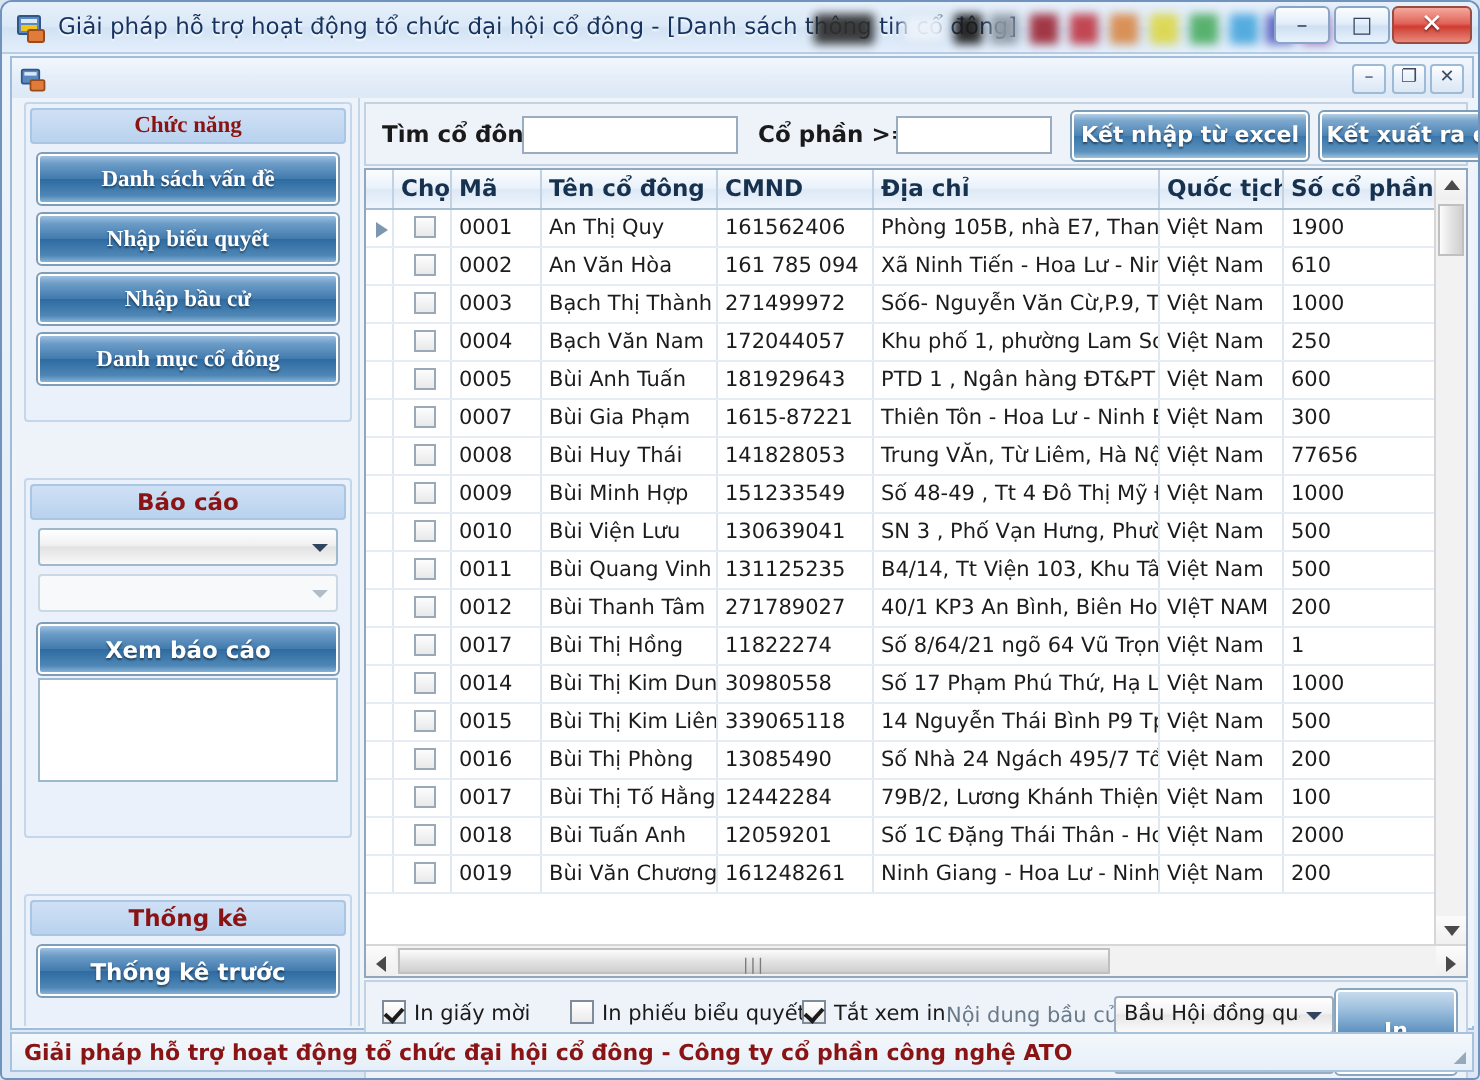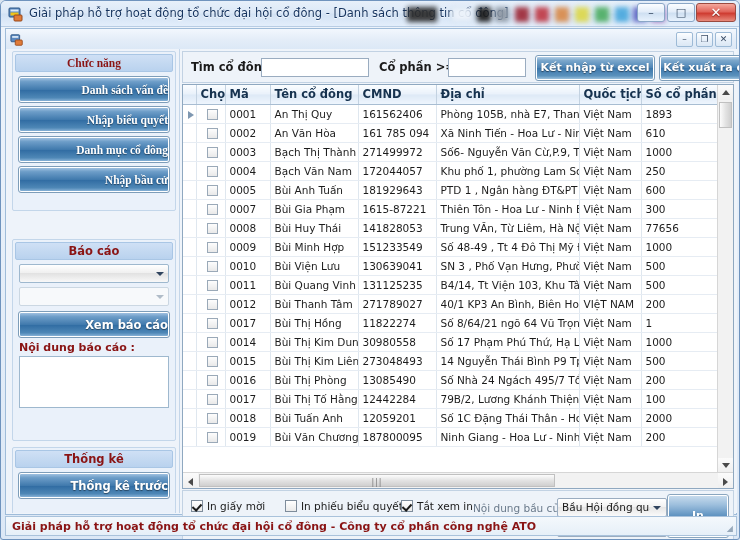--- a/index.html
+++ b/index.html
@@ -112,21 +112,21 @@
     color: #8a1414; font-weight: bold; font-size: 11.5px;
     text-align: center; line-height: 17px;
   }
   .bigbtn {
     display: block; margin: 5px auto 0 auto; width: 150px; height: 25px;
     background: linear-gradient(180deg,#9fc0e0 0%, #6d9dc8 16%, #417aad 50%, #2f6ba2 51%, #4e87b6 86%, #86b1d6 100%);
     border: 1px solid #ffffff;
     outline: 1px solid #7d9db9;
     border-radius: 2px;
     color: #ffffff; font-weight: bold; font-size: 11.5px;
-    text-align: right; line-height: 24px;
+    text-align: center; line-height: 24px;
     text-shadow: 0 1px 1px rgba(0,0,0,.45);
     white-space: nowrap; overflow: hidden;
   }
   .cbox {
     display: block; margin: 4px auto 0 auto; width: 150px; height: 19px;
     border: 1px solid #9eb8ce; border-radius: 2px;
     background: linear-gradient(180deg,#ffffff 0%, #f0f0f0 45%, #e2e2e2 50%, #f8f8f8 100%);
     position: relative;
   }
   .cbox.disabled {
@@ -374,36 +374,35 @@
   </div>
 
   <div id="content">
 
     <div id="sidebar">
 
       <div class="panel" style="top:2px; height:160px;font-family:Liberation Serif, serif;">
         <div class="panel-head">Chức năng</div>
         <div class="bigbtn">Danh sách vấn đề</div>
         <div class="bigbtn">Nhập biểu quyết</div>
+        <div class="bigbtn">Nhập bầu cử</div>
         <div class="bigbtn">Danh mục cổ đông</div>
-        <div class="bigbtn">Nhập bầu cử</div>
       </div>
 
-      <div class="panel" style="top:190px; height:202px;">
+      <div class="panel" style="top:190px; height:180px;">
         <div class="panel-head">Báo cáo</div>
         <div class="cbox">
           <span class="cbtxt"></span>
           <span class="arr"></span>
         </div>
         <div class="cbox disabled">
           <span class="cbtxt"></span>
           <span class="arr"></span>
         </div>
         <div class="bigbtn" style="margin-top:6px;">Xem báo cáo</div>
-        <div class="lbl-red" style="margin:4px 0 0 6px;">Nội dung báo cáo :</div>
         <div id="report-textarea"></div>
       </div>
 
       <div class="panel" style="top:398px; height:82px;">
         <div class="panel-head">Thống kê</div>
         <div class="bigbtn">Thống kê trước</div>
       </div>
 
     </div>
 
@@ -444,21 +443,21 @@
           </thead>
           <tbody id="grid-body">
               <tr class="selrow">
                 <td class="c-rowhdr"><span class="rowarrow"></span></td>
                 <td class="c-sel"><span class="gridcheck"></span></td>
                 <td>0001</td>
                 <td>An Thị Quy</td>
                 <td>161562406</td>
                 <td>Phòng 105B, nhà E7, Thanh...</td>
                 <td>Việt Nam</td>
-                <td>1893</td>
+                <td>1900</td>
               </tr>
               <tr>
                 <td class="c-rowhdr"></td>
                 <td class="c-sel"><span class="gridcheck"></span></td>
                 <td>0002</td>
                 <td>An Văn Hòa</td>
                 <td>161 785 094</td>
                 <td>Xã Ninh Tiến -  Hoa Lư - Nin...</td>
                 <td>Việt Nam</td>
                 <td>610</td>
@@ -571,21 +570,21 @@
                 <td>30980558</td>
                 <td>Số 17 Phạm Phú Thứ, Hạ Lý...</td>
                 <td>Việt Nam</td>
                 <td>1000</td>
               </tr>
               <tr>
                 <td class="c-rowhdr"></td>
                 <td class="c-sel"><span class="gridcheck"></span></td>
                 <td>0015</td>
                 <td>Bùi Thị Kim Liên</td>
-                <td>273048493</td>
+                <td>339065118</td>
                 <td> 14 Nguyễn Thái Bình P9 Tp ...</td>
                 <td>Việt Nam</td>
                 <td>500</td>
               </tr>
               <tr>
                 <td class="c-rowhdr"></td>
                 <td class="c-sel"><span class="gridcheck"></span></td>
                 <td>0016</td>
                 <td>Bùi Thị Phòng</td>
                 <td>13085490</td>
@@ -611,21 +610,21 @@
                 <td>12059201</td>
                 <td>Số 1C Đặng Thái Thân - Ho...</td>
                 <td>Việt Nam</td>
                 <td>2000</td>
               </tr>
               <tr>
                 <td class="c-rowhdr"></td>
                 <td class="c-sel"><span class="gridcheck"></span></td>
                 <td>0019</td>
                 <td>Bùi Văn Chương</td>
-                <td>187800095</td>
+                <td>161248261</td>
                 <td>Ninh Giang - Hoa Lư - Ninh ...</td>
                 <td>Việt Nam</td>
                 <td>200</td>
               </tr>
             </tbody>
         </table>
 
         <div id="vscroll">
           <div class="sb-arr" style="top:0;">
               <div class="tri-up"></div>

